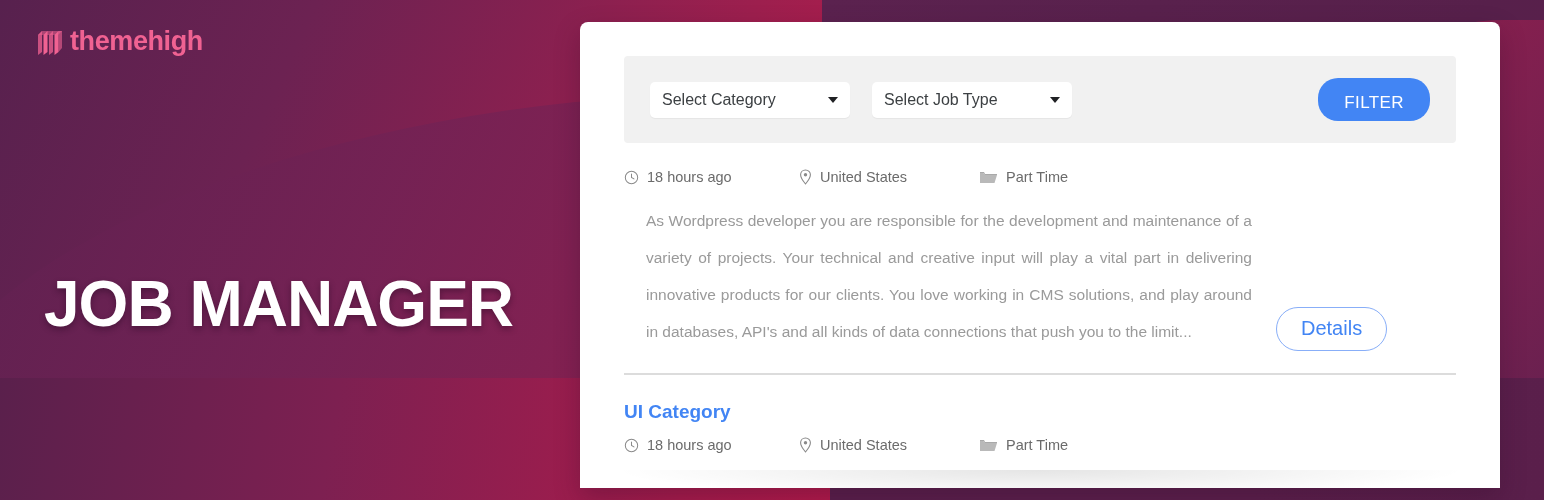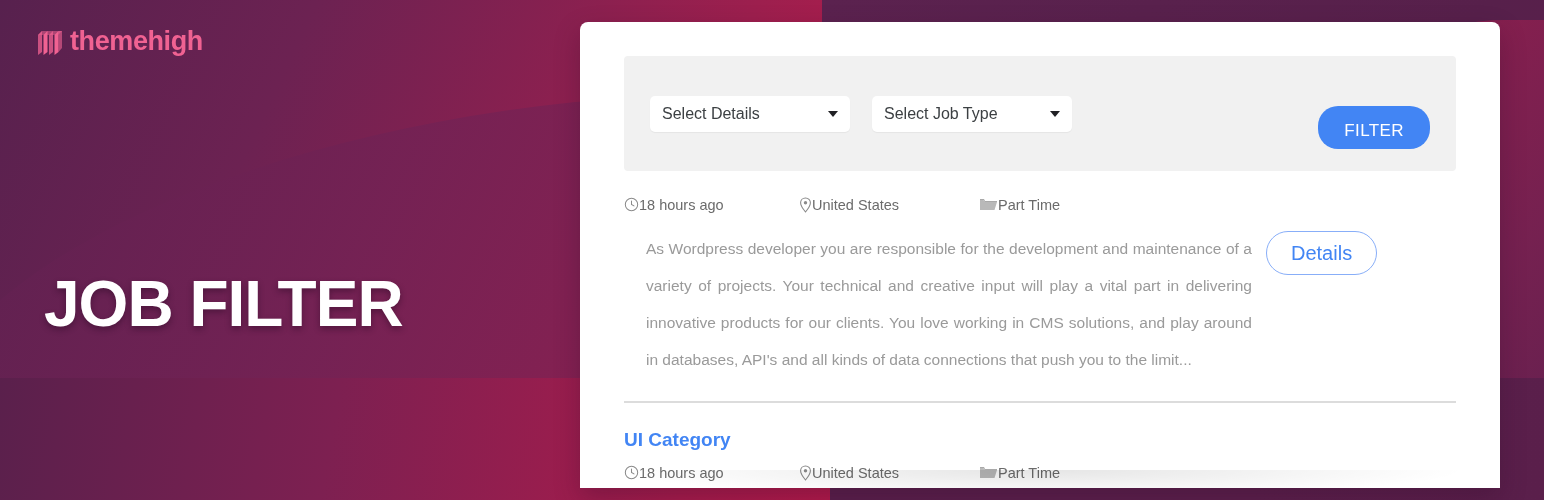--- a/index.html
+++ b/index.html
@@ -192,21 +192,20 @@
     background: #4285f4;
     color: #ffffff;
     border: none;
     border-radius: 20px;
     height: 43px;
     padding: 15px 26px;
     font-size: 17px;
     font-family: "Liberation Sans", sans-serif;
     letter-spacing: .4px;
     cursor: pointer;
-    margin-top: 28px;
   }
 
   
   .job {
     padding: 26px 0 0 0;
   }
 
   .job-title {
     font-size: 19px;
     font-weight: 700;
@@ -217,32 +216,33 @@
 
   .job-meta {
     display: flex;
     align-items: center;
     font-size: 14.5px;
     color: #6b6b6b;
   }
 
   .meta-item {
     display: flex;
-    align-items: flex-start;
+    align-items: flex-end;
+    gap: 8px;
   }
 
   .meta-item.posted { width: 175px; }
   .meta-item.location { width: 180px; }
 
   .meta-icon { flex: 0 0 auto; display: block; }
 
   .job-body {
     display: flex;
-    align-items: flex-start;
-    gap: 14px;
+    align-items: flex-end;
+    gap: 24px;
     padding: 18px 0 16px 0;
   }
 
   .job-desc {
     flex: 1 1 auto;
     margin-left: 22px;
     font-size: 15.5px;
     line-height: 2.38;
     color: #9a9a9a;
     text-align: justify;
@@ -290,30 +290,30 @@
         <path d="M7.5 8 L11.5 4 L11.5 25 L7.5 28 Z"></path>
         <path d="M13 8 L17 4 L17 25 L13 28 Z" opacity=".75"></path>
         <path d="M18.5 8 L22.5 4 L22.5 25 L18.5 28 Z"></path>
         <path d="M2 8 L6 4 L26 4 L22 8 Z" opacity=".55"></path>
         <path d="M22.5 4 L26 4 L26 21 L22.5 25 Z" opacity=".6"></path>
       </g>
     </svg>
     <span class="brand-name">themehigh</span>
   </div>
 
-  <div class="headline">JOB FILTER</div>
+  <div class="headline">JOB MANAGER</div>
 
   <div class="card">
     <div class="card-inner">
 
       <div class="filterbar">
 
 
         <div class="select wide">
-          <span class="select-label">Select Details</span>
+          <span class="select-label">Select Category</span>
           <span class="caret"></span>
         </div>
 
         <div class="select wide">
           <span class="select-label">Select Job Type</span>
           <span class="caret"></span>
         </div>
 
         <button class="filter-btn">FILTER</button>
       </div>

